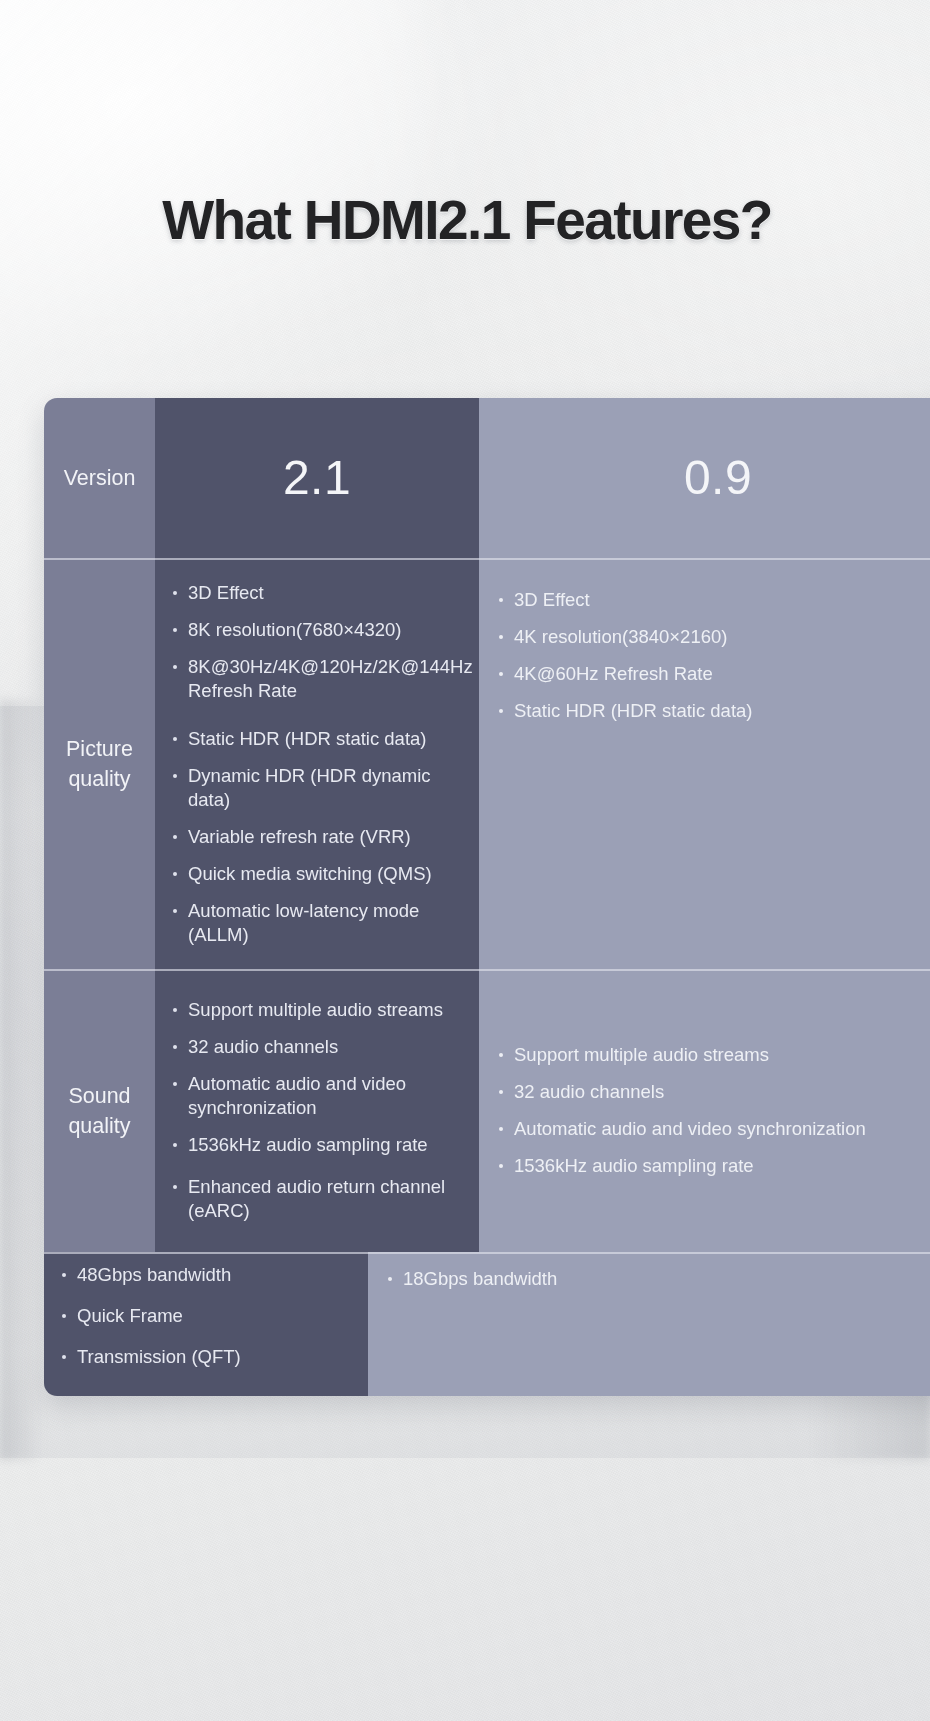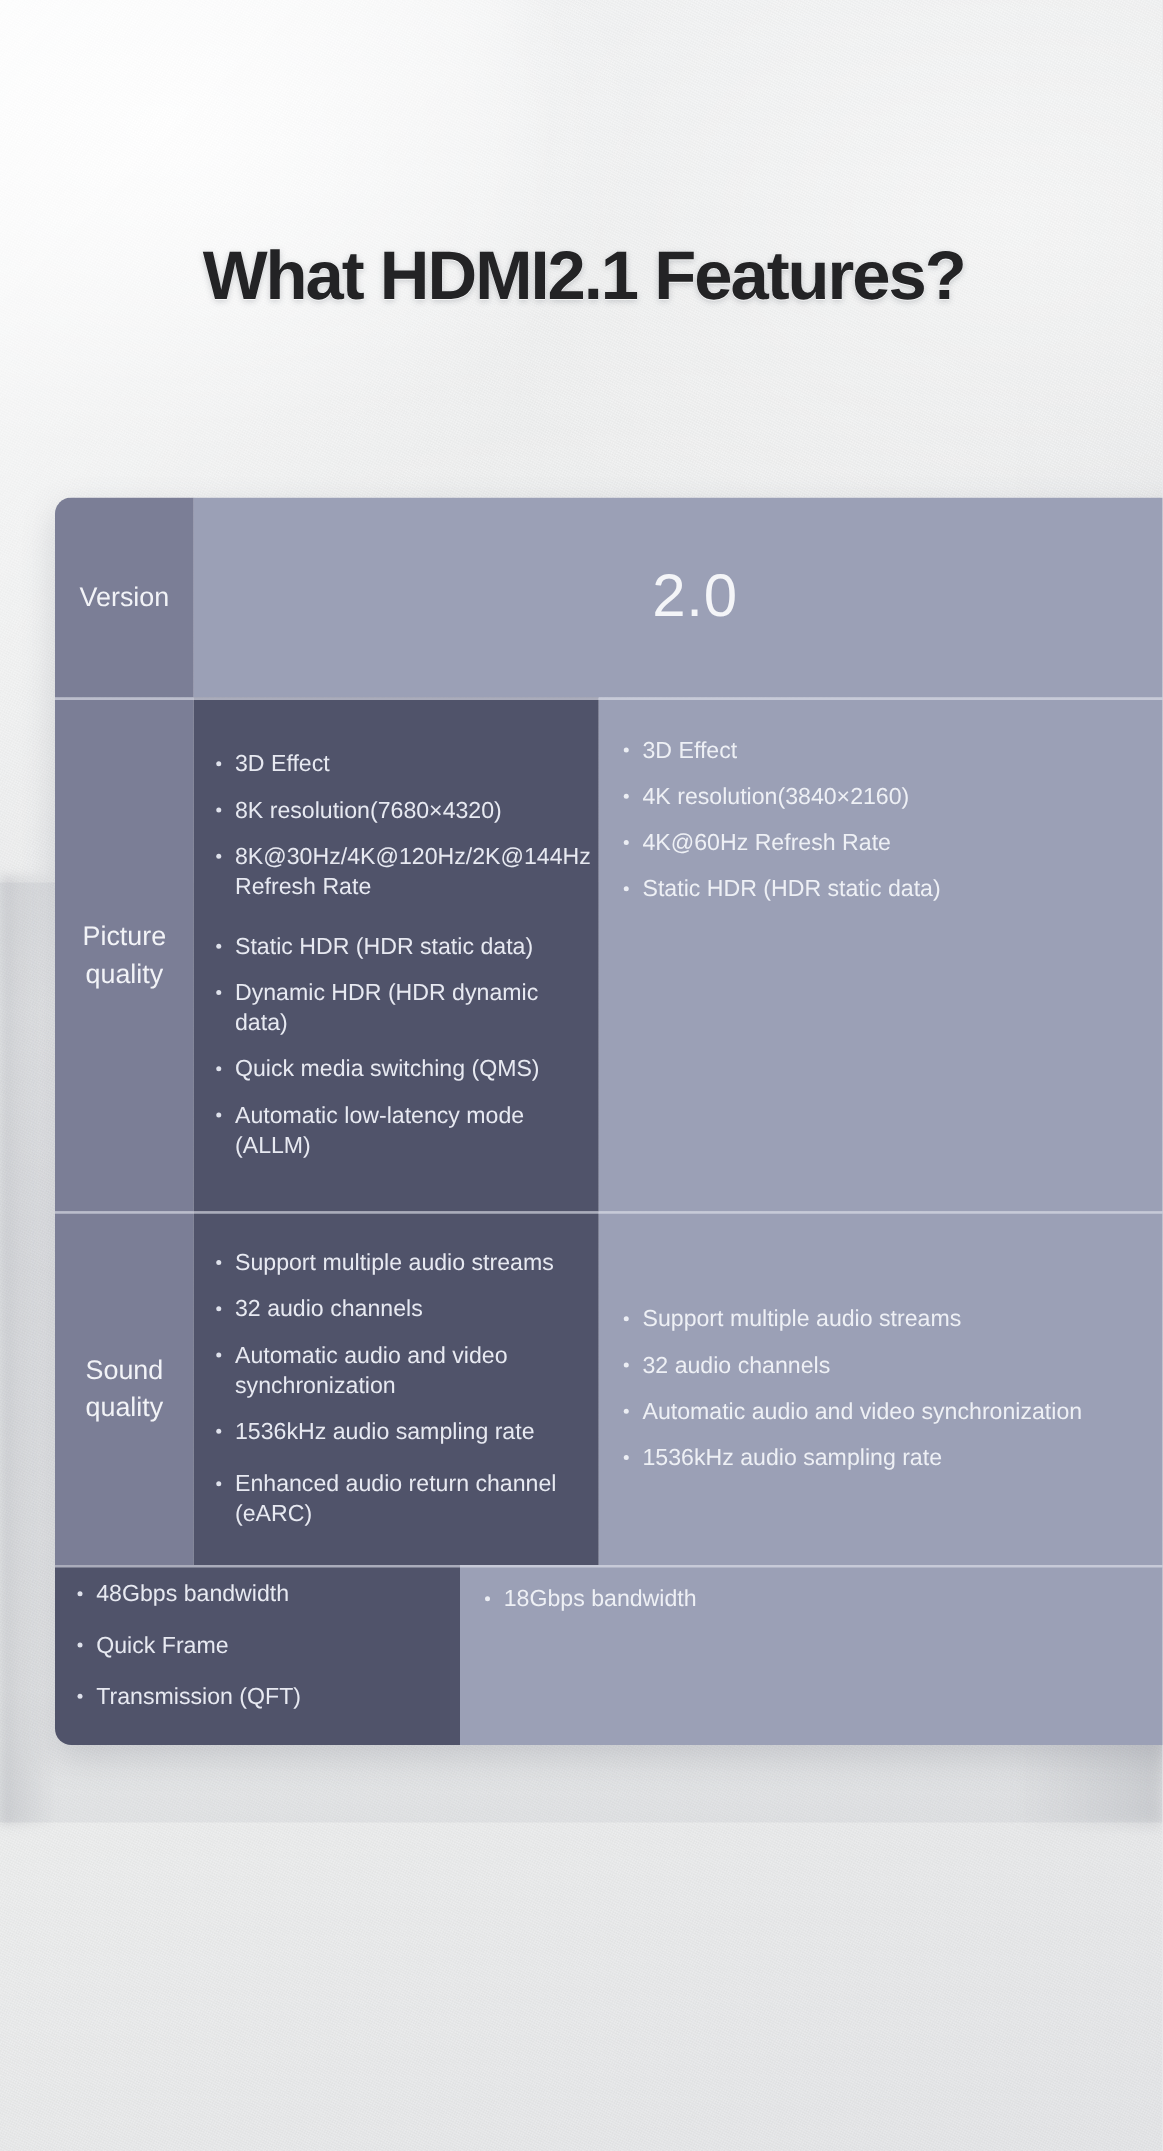--- a/index.html
+++ b/index.html
@@ -151,39 +151,43 @@
 <div class="page">
 
   <div class="title">What HDMI2.1 Features?</div>
 
   <div class="table">
 
     <div class="row row-head">
       <div class="c-label">
         <span class="lbl">Version</span>
       </div>
+      <div class="c-21">
+        <span class="ver">2.1</span>
+      </div>
       <div class="c-20">
-        <span class="ver">2.0</span>
+        <span class="ver">0.9</span>
       </div>
     </div>
 
     <div class="row row-pic">
       <div class="c-label">
         <span>
           <span class="lbl">Picture</span>
           <span class="lbl">quality</span>
         </span>
       </div>
       <div class="c-21">
         <ul class="feat">
           <li>3D Effect</li>
           <li>8K resolution(7680×4320)</li>
           <li>8K@30Hz/4K@120Hz/2K@144Hz Refresh Rate</li>
           <li>Static HDR (HDR static data)</li>
           <li>Dynamic HDR (HDR dynamic data)</li>
+          <li>Variable refresh rate (VRR)</li>
           <li>Quick media switching (QMS)</li>
           <li>Automatic low-latency mode (ALLM)</li>
         </ul>
       </div>
       <div class="c-20" style="align-items:flex-start;">
         <ul class="feat" style="padding-top:30px;">
           <li>3D Effect</li>
           <li>4K resolution(3840×2160)</li>
           <li>4K@60Hz Refresh Rate</li>
           <li>Static HDR (HDR static data)</li>

